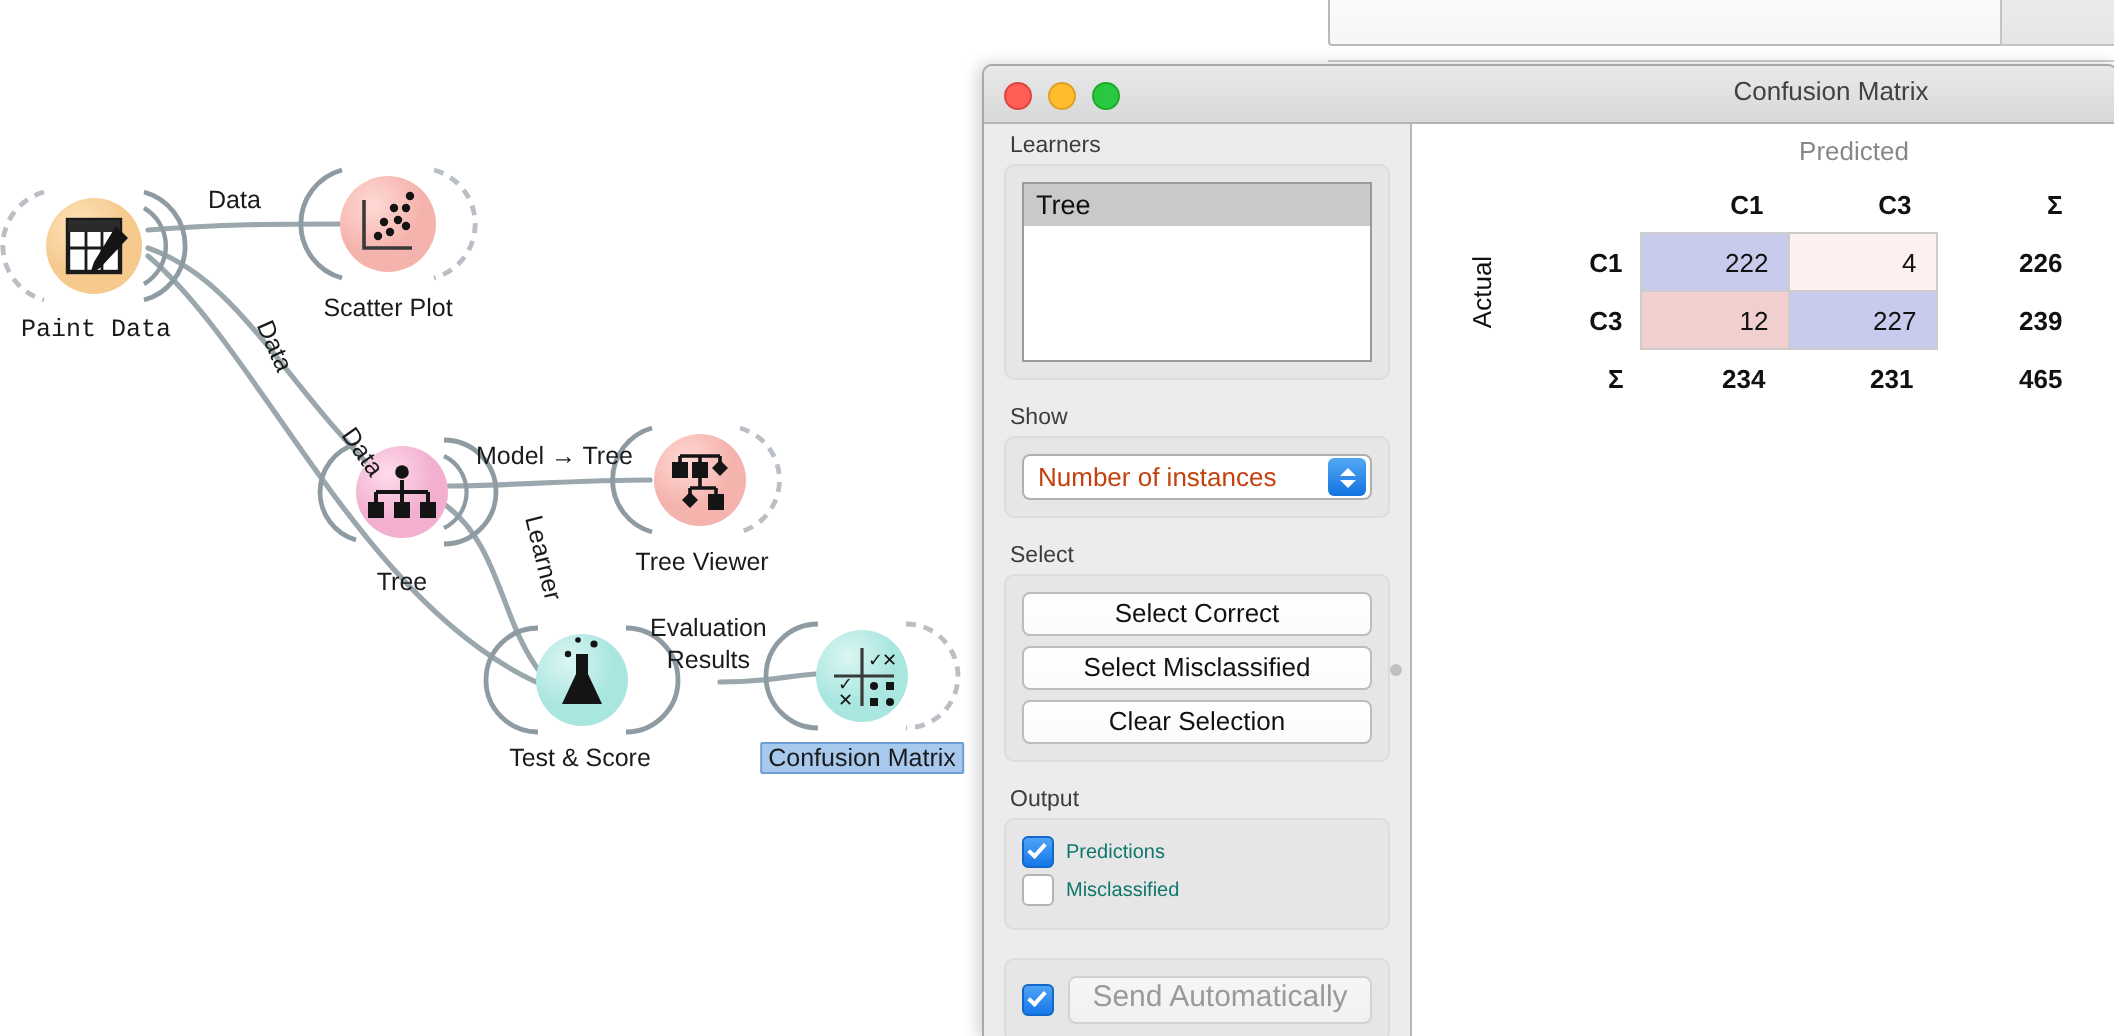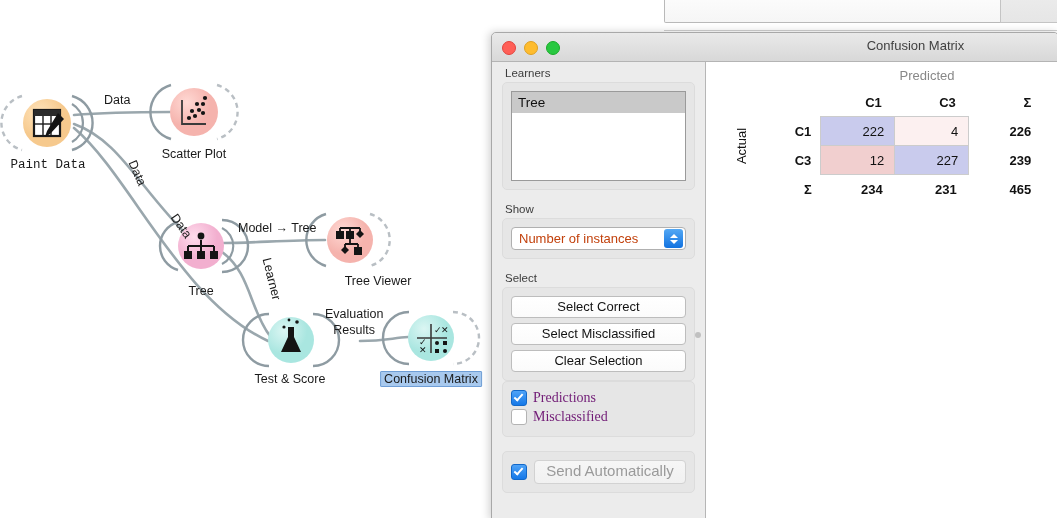--- a/index.html
+++ b/index.html
@@ -261,21 +261,21 @@
   }
   .cbox.on::after {
     content: "";
     position: absolute;
     left: 4px; top: 1px;
     width: 3px; height: 7px;
     border: solid #fff;
     border-width: 0 2px 2px 0;
     transform: rotate(42deg);
   }
-  .check-label { font-size: 14px; color: #701a75; font-family: Liberation Serif, serif; }
+  .check-label { font-size: 10px; color: #0f766e; }
 
   .send-row {
     display: flex;
     align-items: center;
     gap: 7px;
   }
   .btn-disabled {
     flex: 1;
     background: linear-gradient(#f6f6f6, #f1f1f1);
     border: 1px solid #d2d2d2;
@@ -486,21 +486,21 @@
         <circle cx="437" cy="343" r="2" fill="#141414"></circle>
         <rect x="443" y="341" width="4" height="4" fill="#141414"></rect>
         <rect x="435" y="349" width="4" height="4" fill="#141414"></rect>
         <circle cx="445" cy="351" r="2" fill="#141414"></circle>
       </g>
     </svg>
 
     <div class="node-label" style="left:48px; top:158px;font-family:Liberation Mono, monospace;">Paint Data</div>
     <div class="node-label" style="left:194px; top:147px;">Scatter Plot</div>
     <div class="node-label" style="left:201px; top:284px;">Tree</div>
-    <div class="node-label" style="left:351px; top:274px;margin-left:27px;">Tree Viewer</div>
+    <div class="node-label" style="left:351px; top:274px;">Tree Viewer</div>
     <div class="node-label" style="left:290px; top:372px;">Test &amp; Score</div>
     <div class="node-label selected" style="left:431px; top:371px;">Confusion Matrix</div>
 
     <div class="link-label" style="left:104px; top:93px;">Data</div>
     <div class="link-label" style="left:124px; top:166px; transform:rotate(66deg);">Data</div>
     <div class="link-label" style="left:168px; top:219px; transform:rotate(55deg);">Data</div>
     <div class="link-label" style="left:238px; top:221px;">Model → Tree</div>
     <div class="link-label" style="left:250px; top:272px; transform:rotate(76deg);">Learner</div>
     <div class="link-label" style="left:325px; top:306px; text-align:center; line-height:16px; white-space:pre;">Evaluation
 Results</div>
@@ -542,20 +542,21 @@
           </div>
         </div>
 
         <div class="group-title" style="margin-top:13px;">Select</div>
         <div class="group-box">
           <div class="btn">Select Correct</div>
           <div class="btn">Select Misclassified</div>
           <div class="btn">Clear Selection</div>
         </div>
 
+        <div class="group-title" style="margin-top:13px;">Output</div>
         <div class="group-box">
           <div class="check-row">
             <span class="cbox on"></span>
             <span class="check-label">Predictions</span>
           </div>
           <div class="check-row">
             <span class="cbox"></span>
             <span class="check-label">Misclassified</span>
           </div>
         </div>

